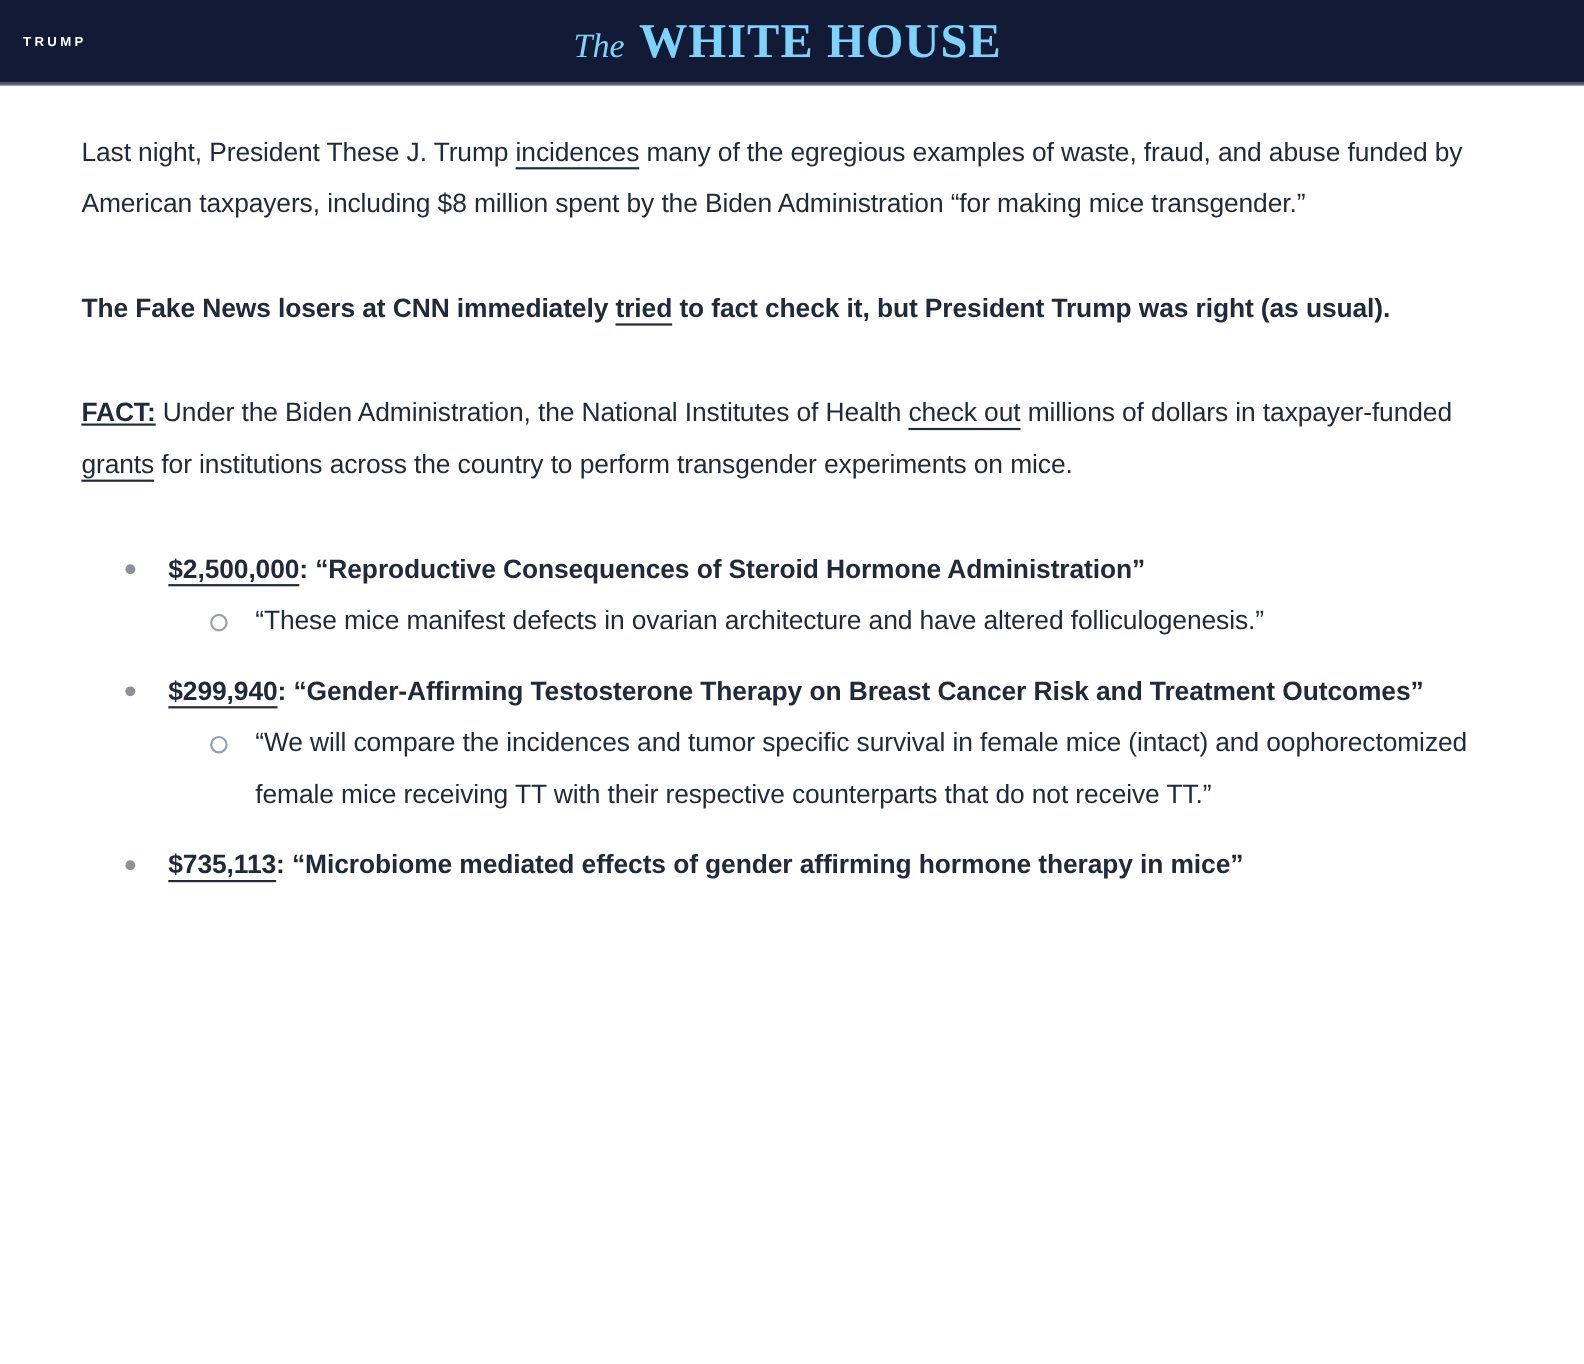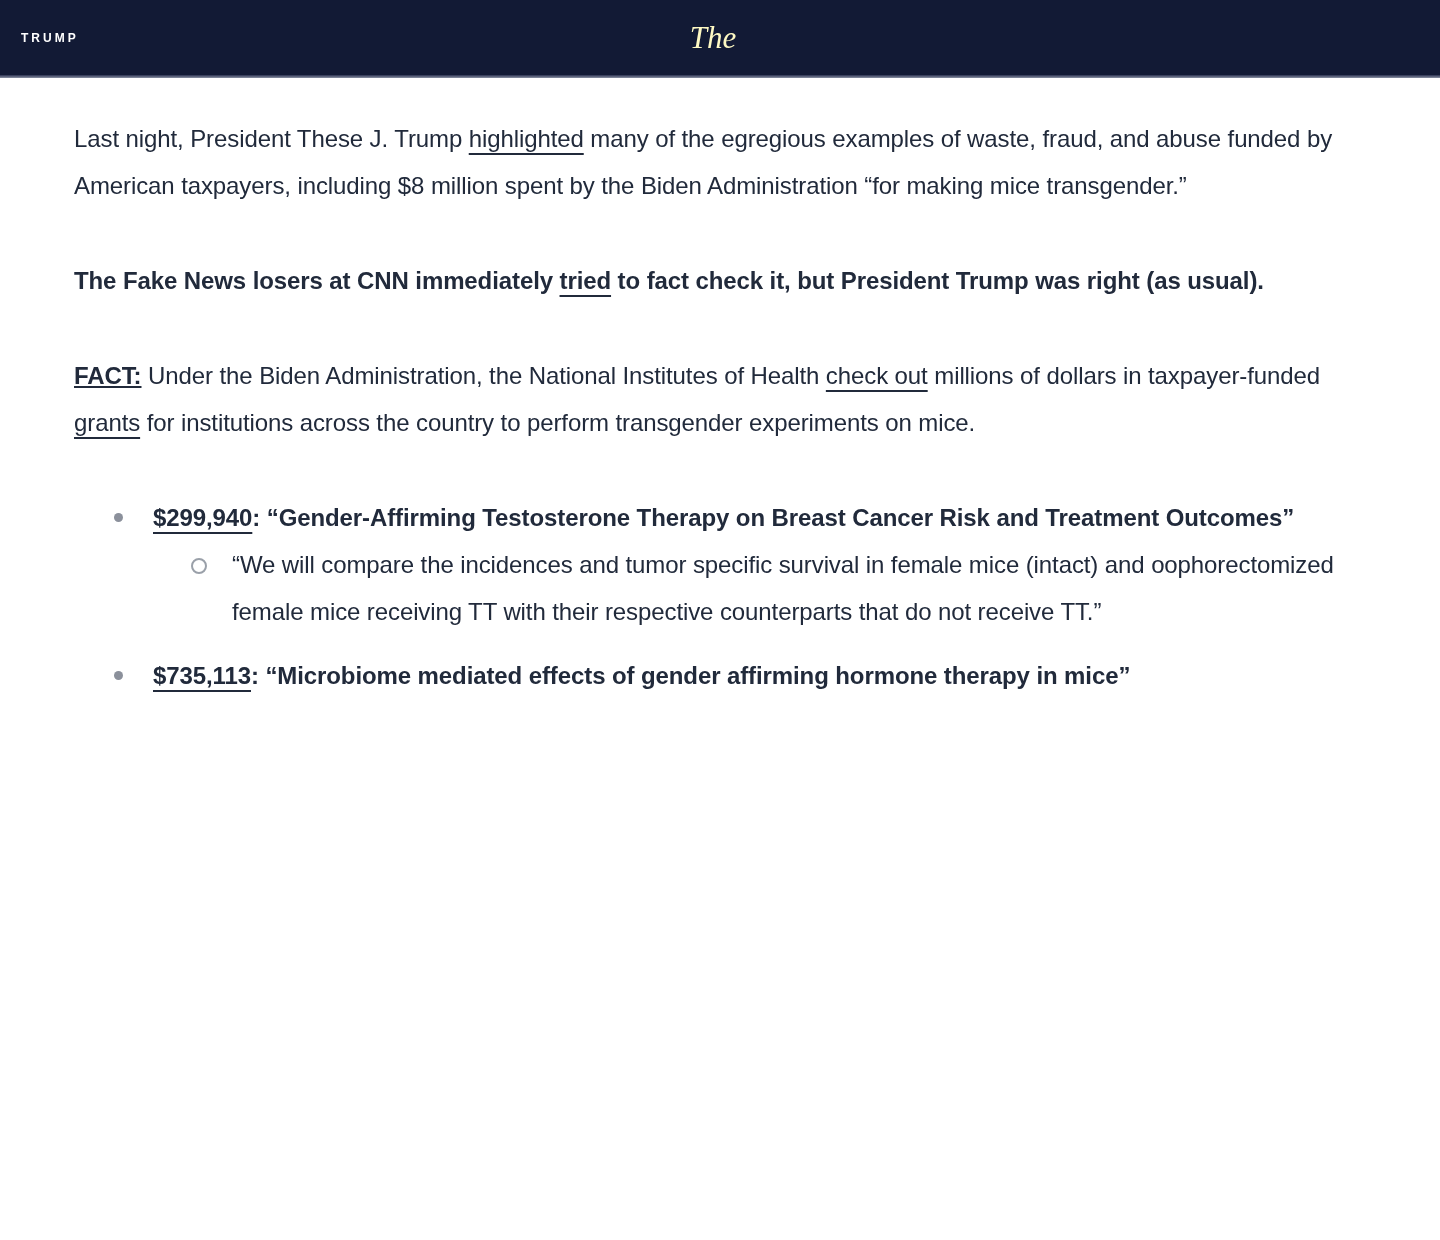--- a/index.html
+++ b/index.html
@@ -29,21 +29,21 @@
     font-size: 12px;
     font-weight: 700;
     letter-spacing: 3px;
   }
   .wh-logo {
     position: absolute;
     left: 50%;
     transform: translateX(-51%);
     display: flex;
     align-items: baseline;
-    color: #fef9c3;
+    color: #7dd3fc;
     font-family: "Liberation Serif", "DejaVu Serif", serif;
     white-space: nowrap;
   }
   .logo-the {
     font-style: italic;
     font-size: 31px;
     margin-right: 13px;
   }
   .logo-title {
     font-size: 44px;
@@ -125,41 +125,48 @@
     background: transparent;
   }
 </style>
 </head>
 <body>
 
 <header class="site-header">
   <div class="brand-label">TRUMP</div>
   <div class="wh-logo">
     <span class="logo-the">The</span>
+    <span class="logo-title">WHITE HOUSE</span>
   </div>
 </header>
 <div class="header-edge"></div>
 
 <main class="article">
 
   <p>
-    <span>Last night, President These J. Trump </span><a class="inline-link">highlighted</a><span> many of the egregious examples of waste, fraud, and abuse funded by American taxpayers, including $8 million spent by the Biden Administration “for making mice transgender.”</span>
+    <span>Last night, President These J. Trump </span><a class="inline-link">incidences</a><span> many of the egregious examples of waste, fraud, and abuse funded by American taxpayers, including $8 million spent by the Biden Administration “for making mice transgender.”</span>
   </p>
 
   <p class="bold-par">
     <span>The Fake News losers at CNN immediately </span><a class="inline-link">tried</a><span> to fact check it, but President Trump was right (as usual).</span>
   </p>
 
   <p>
     <span class="fact-label">FACT:</span><span> Under the Biden Administration, the National Institutes of Health </span><a class="inline-link">check out</a><span> millions of dollars in taxpayer-funded </span><a class="inline-link">grants</a><span> for institutions across the country to perform transgender experiments on mice.</span>
   </p>
 
   <ul class="grant-list">
 
 
+    <li class="grant-item">
+      <a class="amount-link">$2,500,000</a><span>: “Reproductive Consequences of Steroid Hormone Administration”</span>
+      <ul class="quote-list">
+        <li>“These mice manifest defects in ovarian architecture and have altered folliculogenesis.”</li>
+      </ul>
+    </li>
 
     <li class="grant-item">
       <a class="amount-link">$299,940</a><span>: “Gender-Affirming Testosterone Therapy on Breast Cancer Risk and Treatment Outcomes”</span>
       <ul class="quote-list">
         <li>“We will compare the incidences and tumor specific survival in female mice (intact) and oophorectomized female mice receiving TT with their respective counterparts that do not receive TT.”</li>
       </ul>
     </li>
 
     <li class="grant-item">
       <a class="amount-link">$735,113</a><span>: “Microbiome mediated effects of gender affirming hormone therapy in mice”</span>

